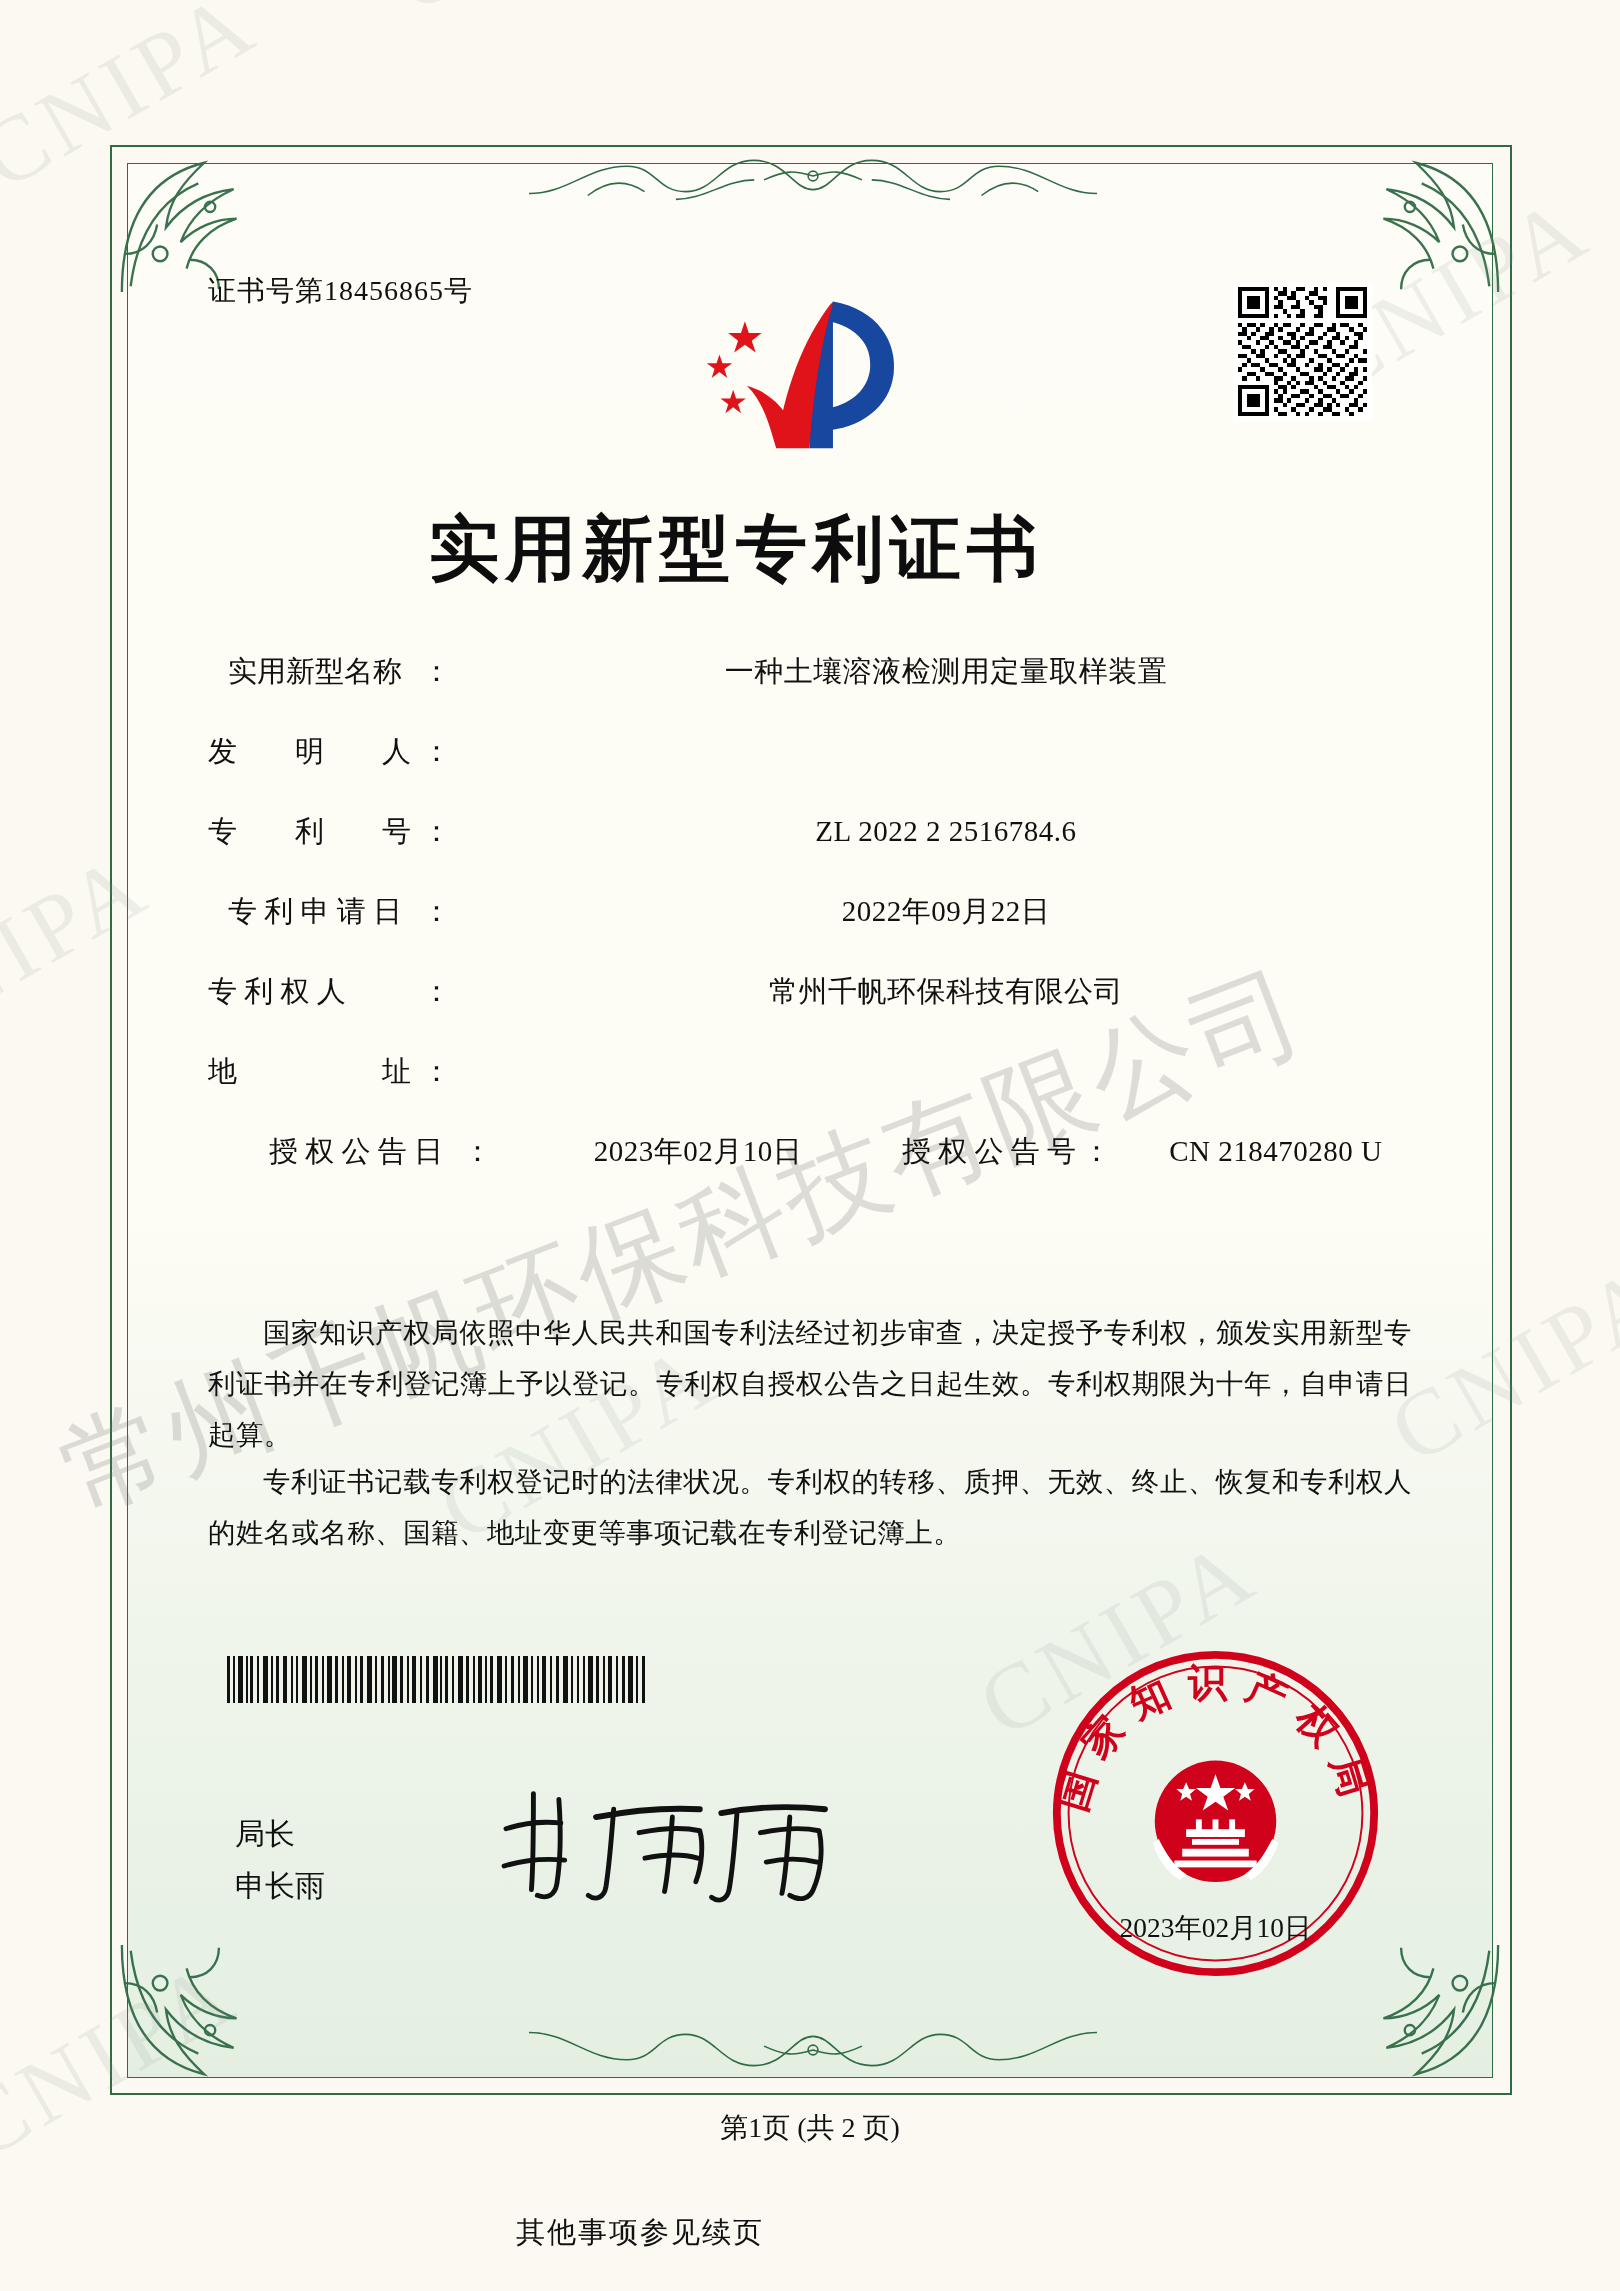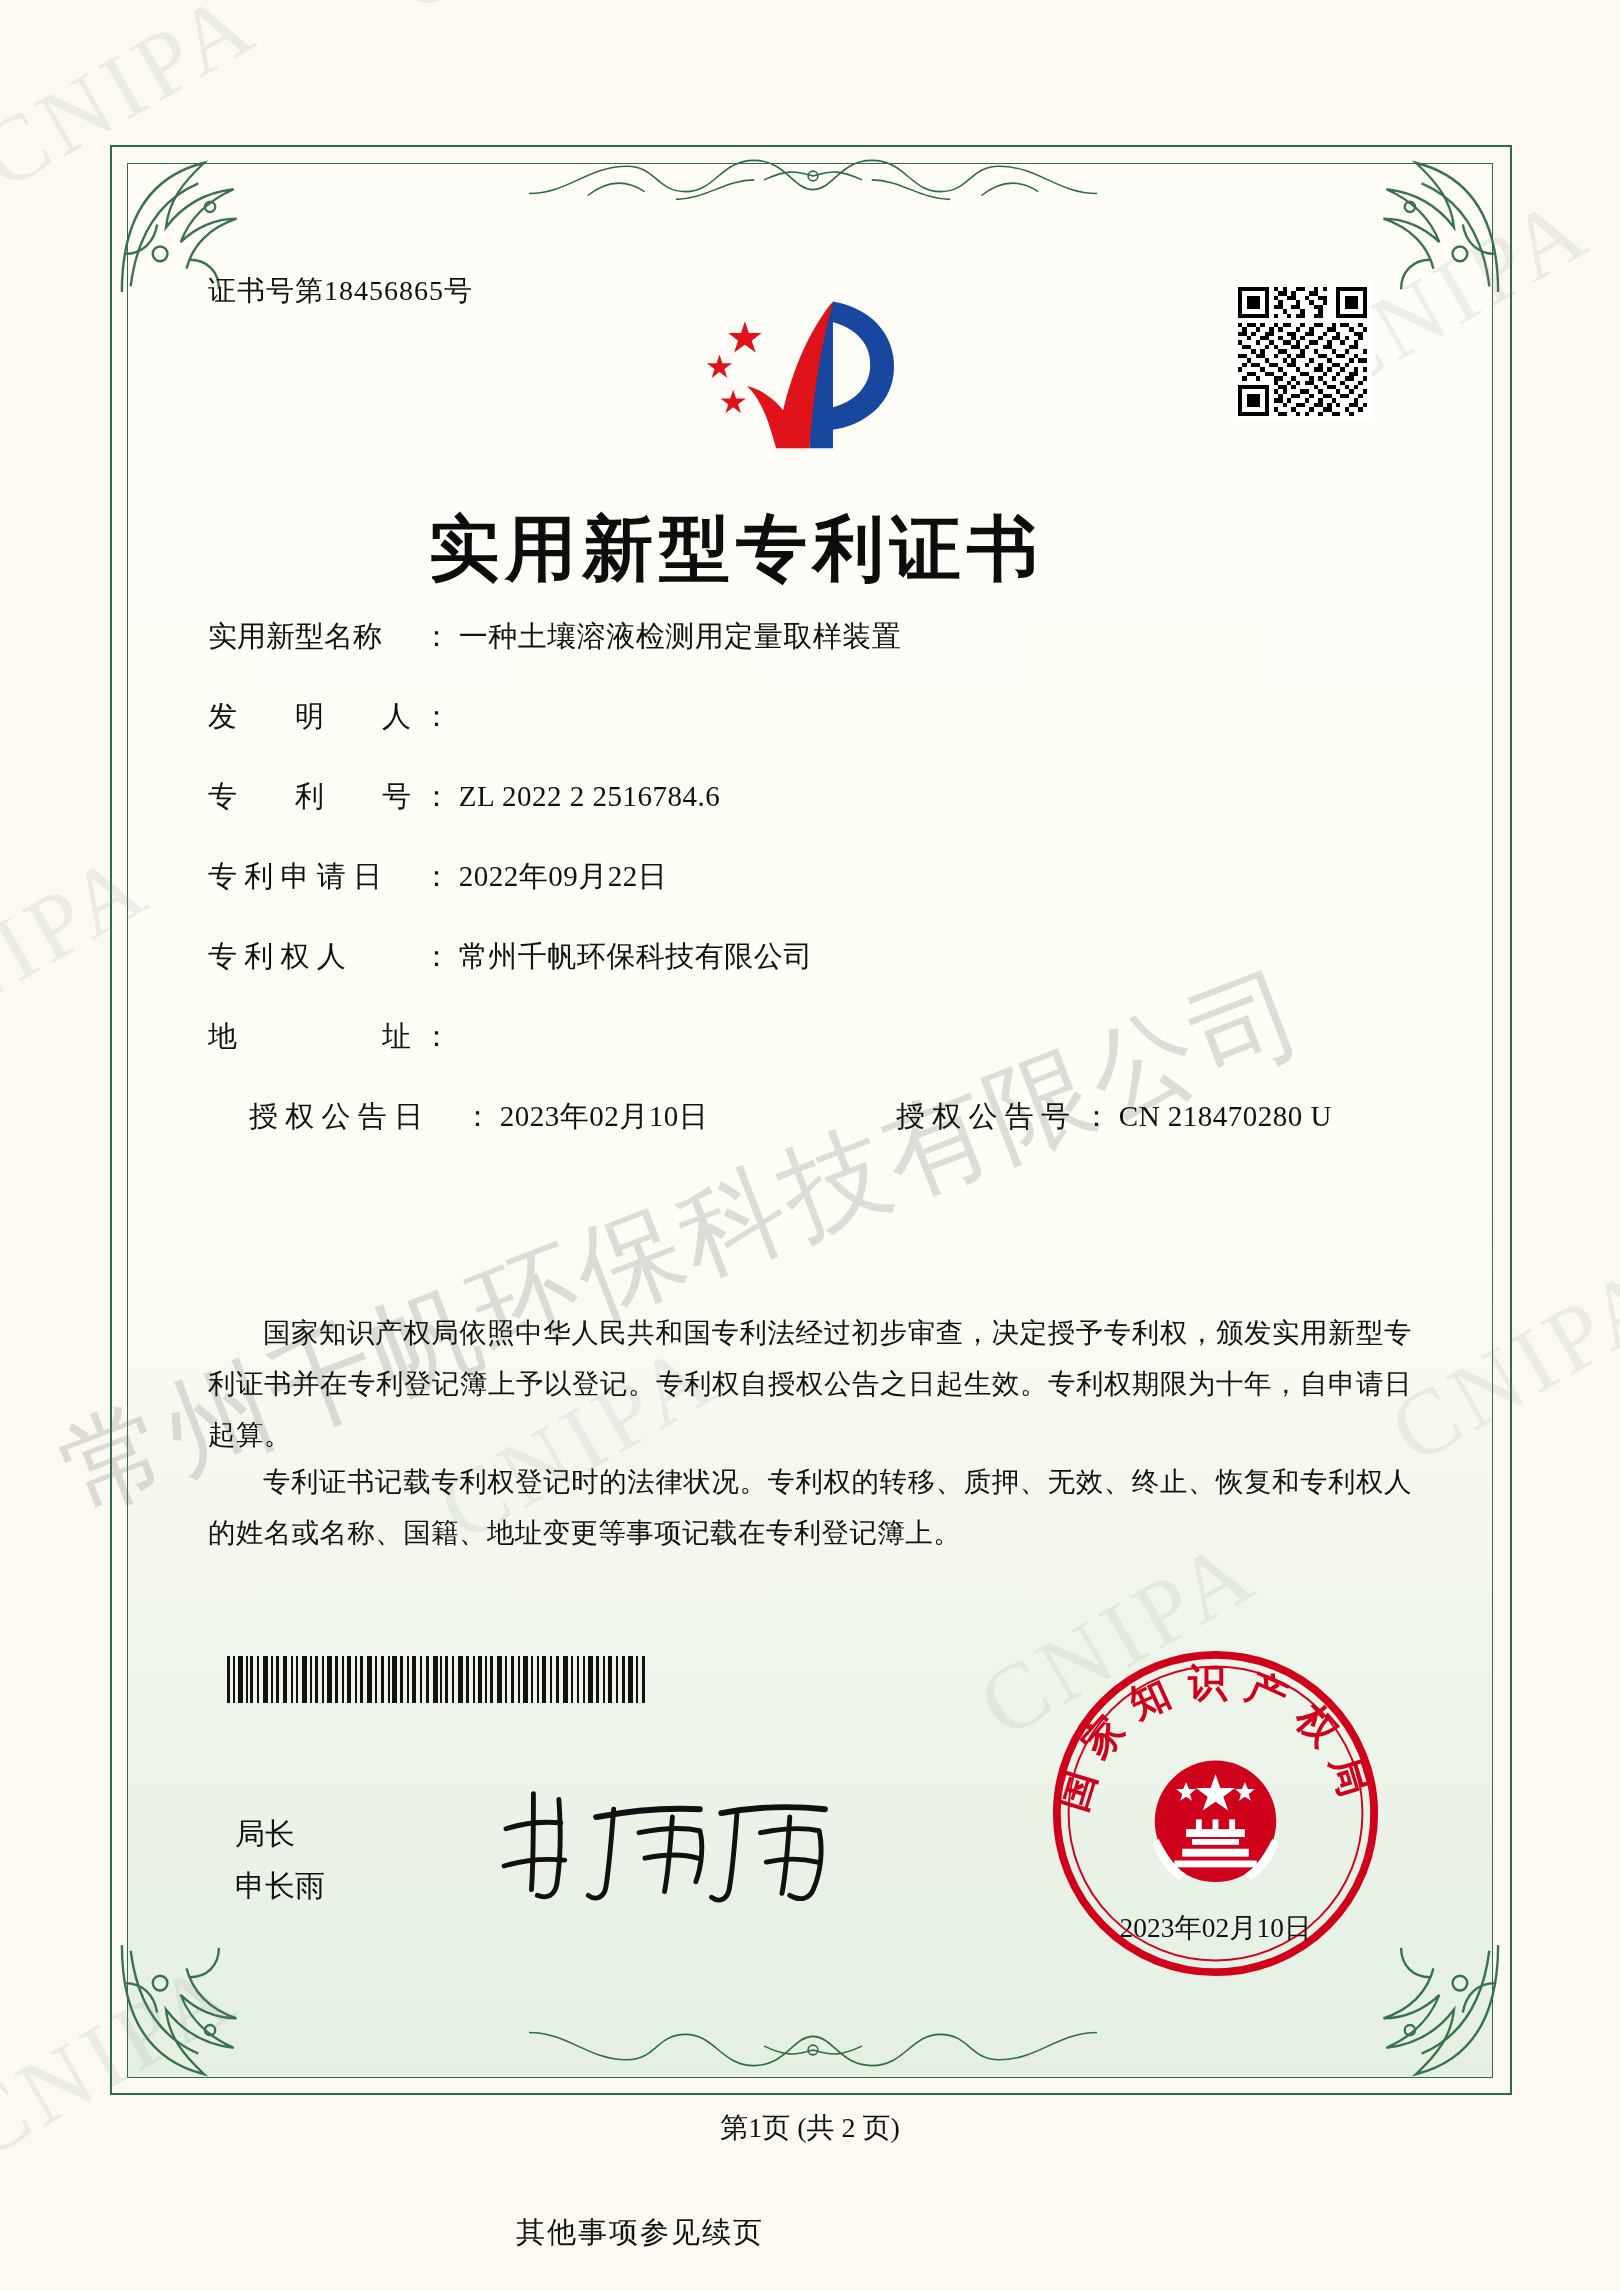--- a/index.html
+++ b/index.html
@@ -147,22 +147,23 @@
     font-size: 71px;
     font-weight: bold;
     letter-spacing: 5.9px;
     color: #0d0d0d;
     font-family: "Liberation Serif", "DejaVu Serif", serif;
   }
 
   .fields {
     position: absolute;
     left: 208px;
-    top: 617px;
+    top: 652px;
     width: 1225px;
+    text-align: center;
   }
   .field-row {
     display: flex;
     align-items: baseline;
     margin-bottom: 40px;
     font-size: 29px;
     color: #111;
   }
   .f-label {
     width: 214px;

